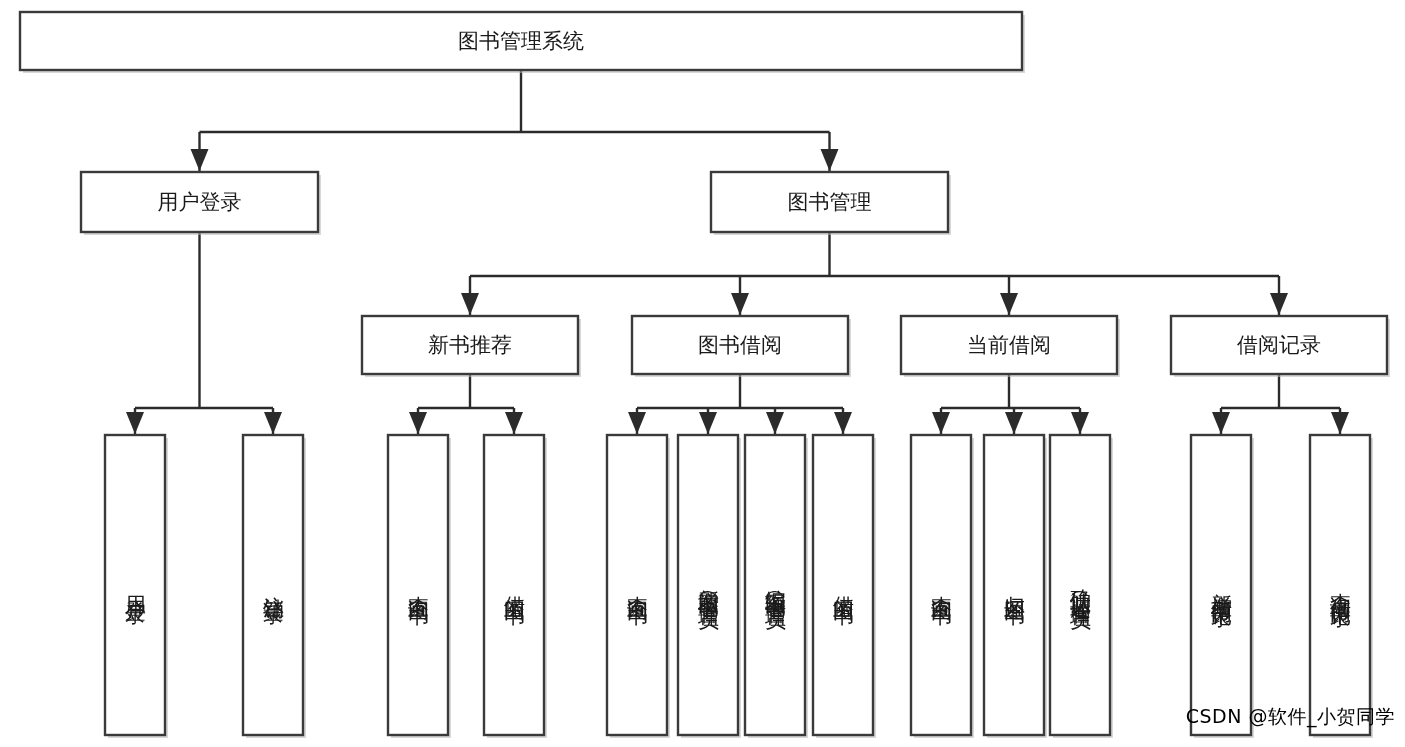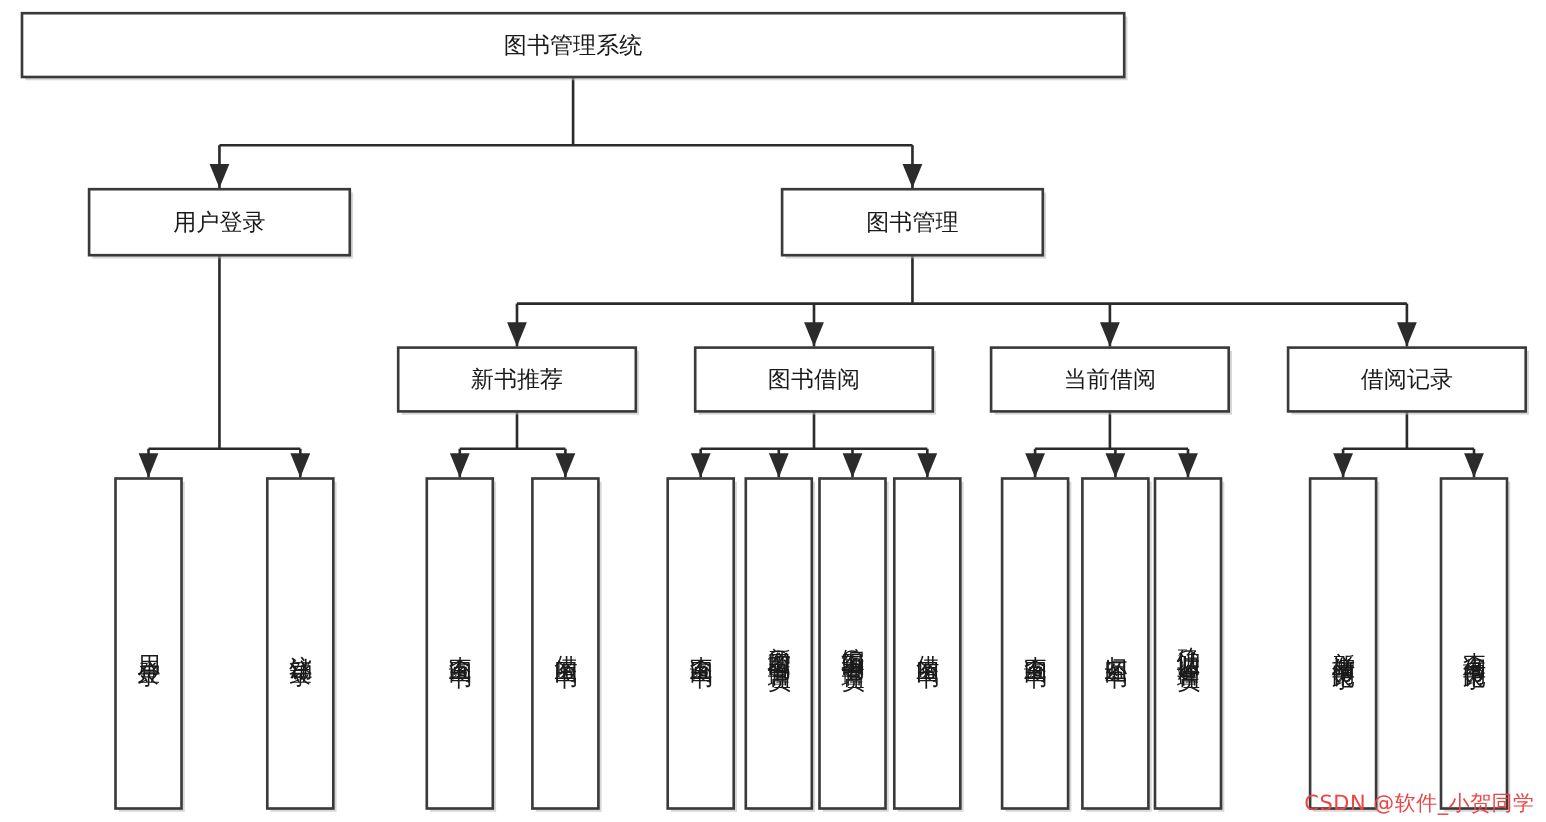--- a/index.html
+++ b/index.html
@@ -63,24 +63,24 @@
     line-height: 1;
     display: flex;
     align-items: center;
     justify-content: center;
     white-space: nowrap;
     pointer-events: none;
   }
   .watermark {
     position: absolute;
     right: 10px;
-    bottom: 4px;
+    bottom: 17px;
     font-family: "DejaVu Sans", "Liberation Sans", sans-serif;
     font-size: 19px;
-    color: #ef4444;
+    color: #000000;
     white-space: nowrap;
     letter-spacing: 0.5px;
   }
 </style>
 </head>
 <body>
 
 <div id="diagram-root">
 
   <svg class="flow" viewBox="0 0 1405 747" xmlns="http://www.w3.org/2000/svg">

